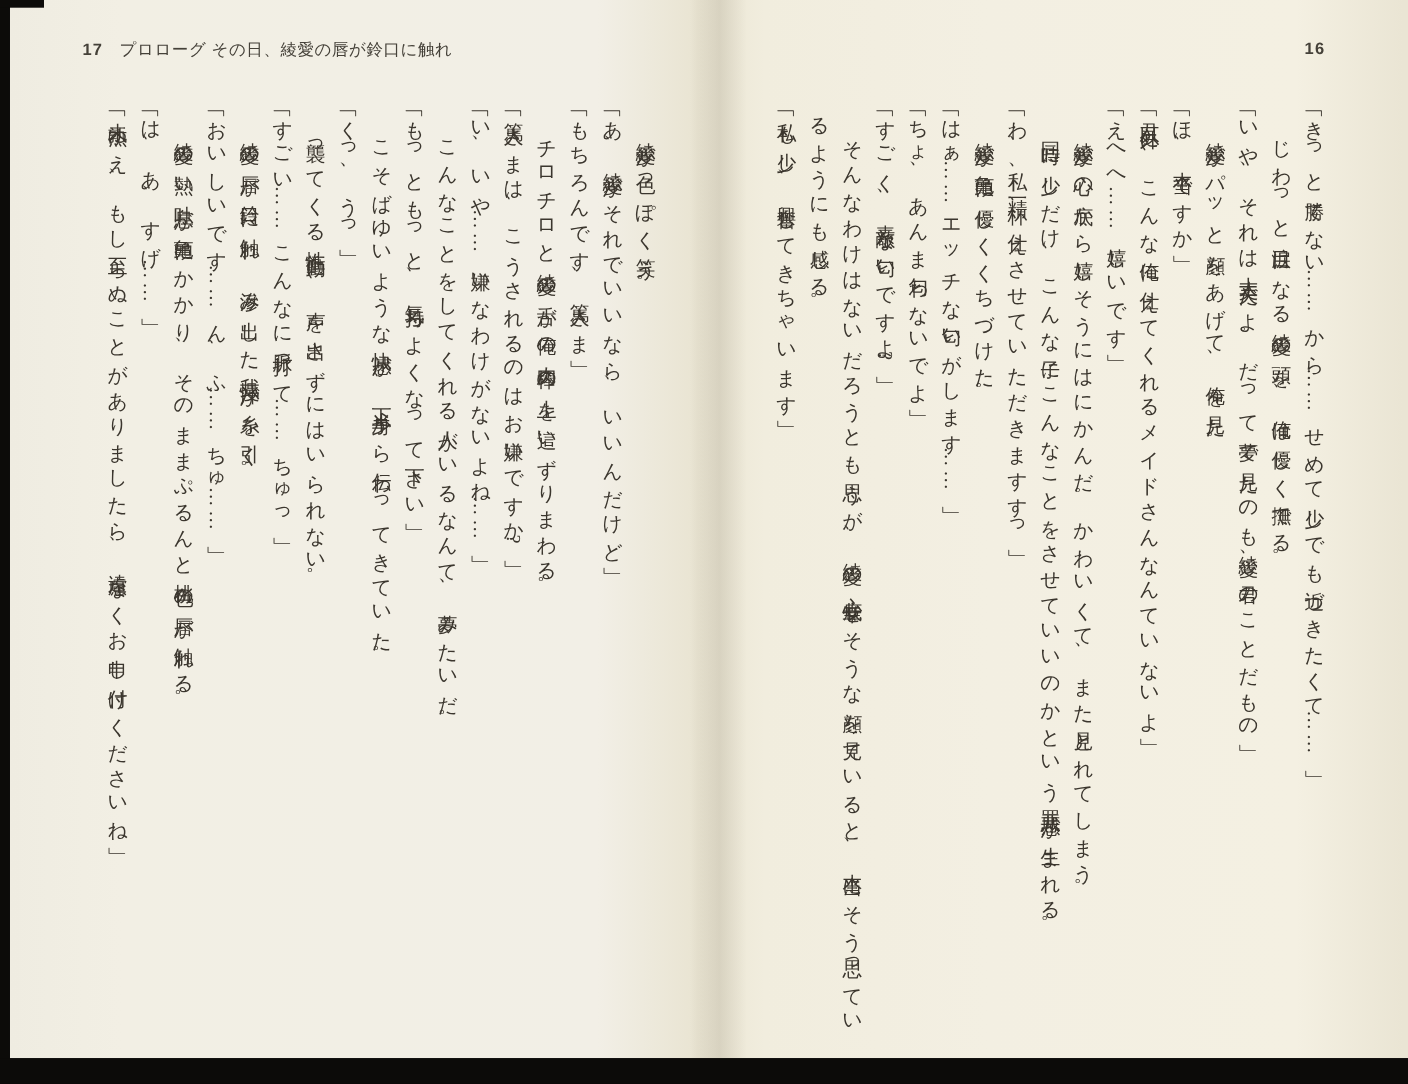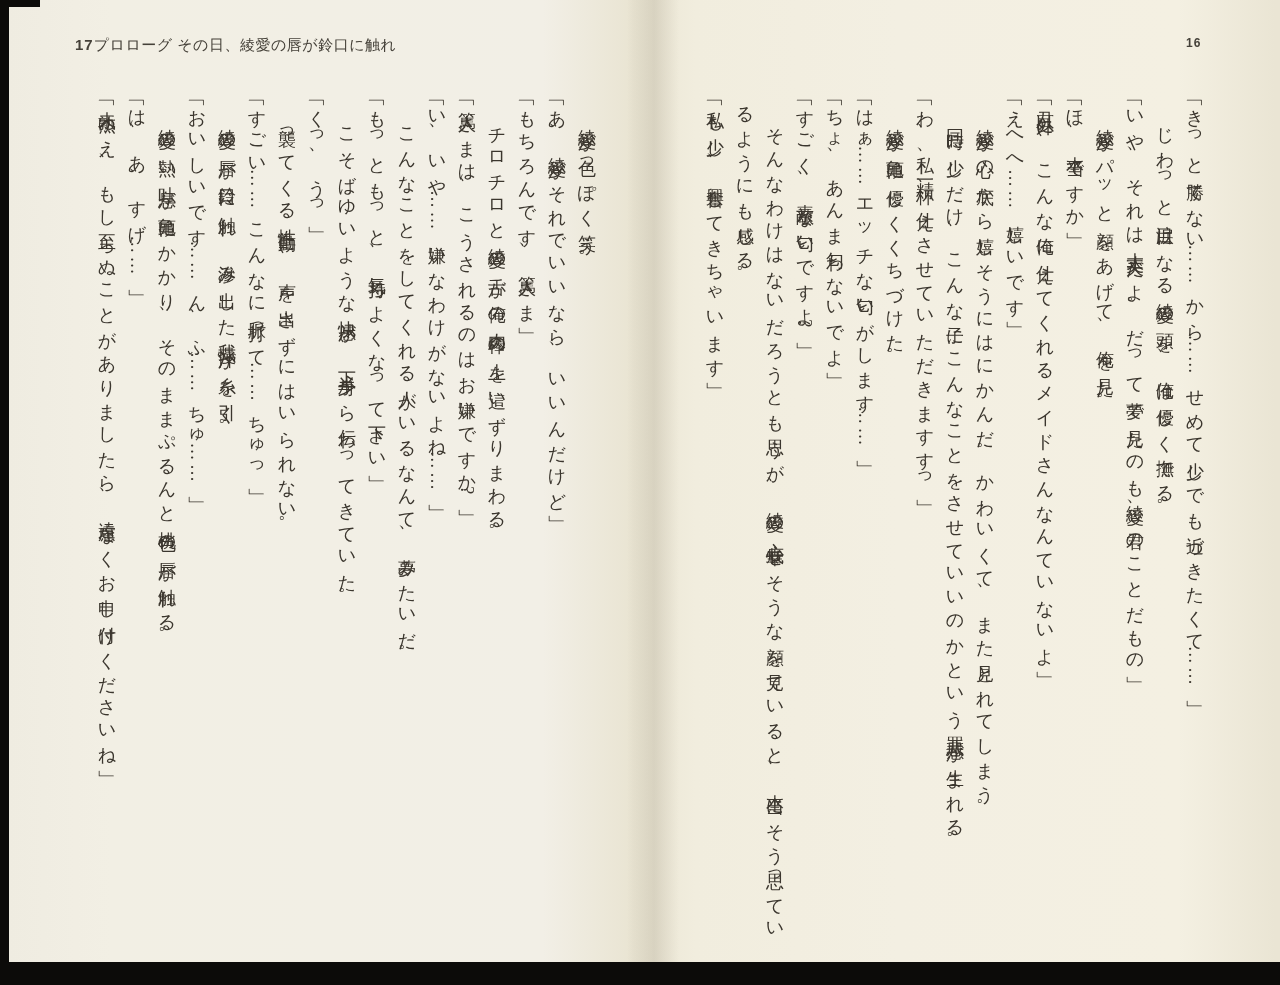--- a/index.html
+++ b/index.html
@@ -44,25 +44,25 @@
   .edge-bottom { left: 0; bottom: 0; width: 1280px; height: 23px; }
   .edge-topleft{ left: 0; top: 0; width: 40px; height: 7px; }
 
   
   .runhead {
     position: absolute; top: 36px; left: 66px;
     font-family: "Liberation Sans", "DejaVu Sans", sans-serif;
     font-size: 15px; color: var(--header-gray);
     letter-spacing: 0.5px; white-space: nowrap;
   }
-  .runhead .hnum { font-weight: bold; letter-spacing: 1px; }
+  .runhead .hnum { margin-right: 15px; font-weight: bold; letter-spacing: 1px; }
   .pagenum-right {
     position: absolute; top: 36px; left: 1177px;
     font-family: "Liberation Sans", "DejaVu Sans", sans-serif;
-    font-size: 12px; font-weight: bold; color: var(--header-gray);
+    font-size: 15px; font-weight: bold; color: var(--header-gray);
     letter-spacing: 1px;
   }
 
   
   .vtext {
     position: absolute;
     top: 94px;
     height: 841px;
     writing-mode: vertical-rl;
     text-orientation: mixed;

